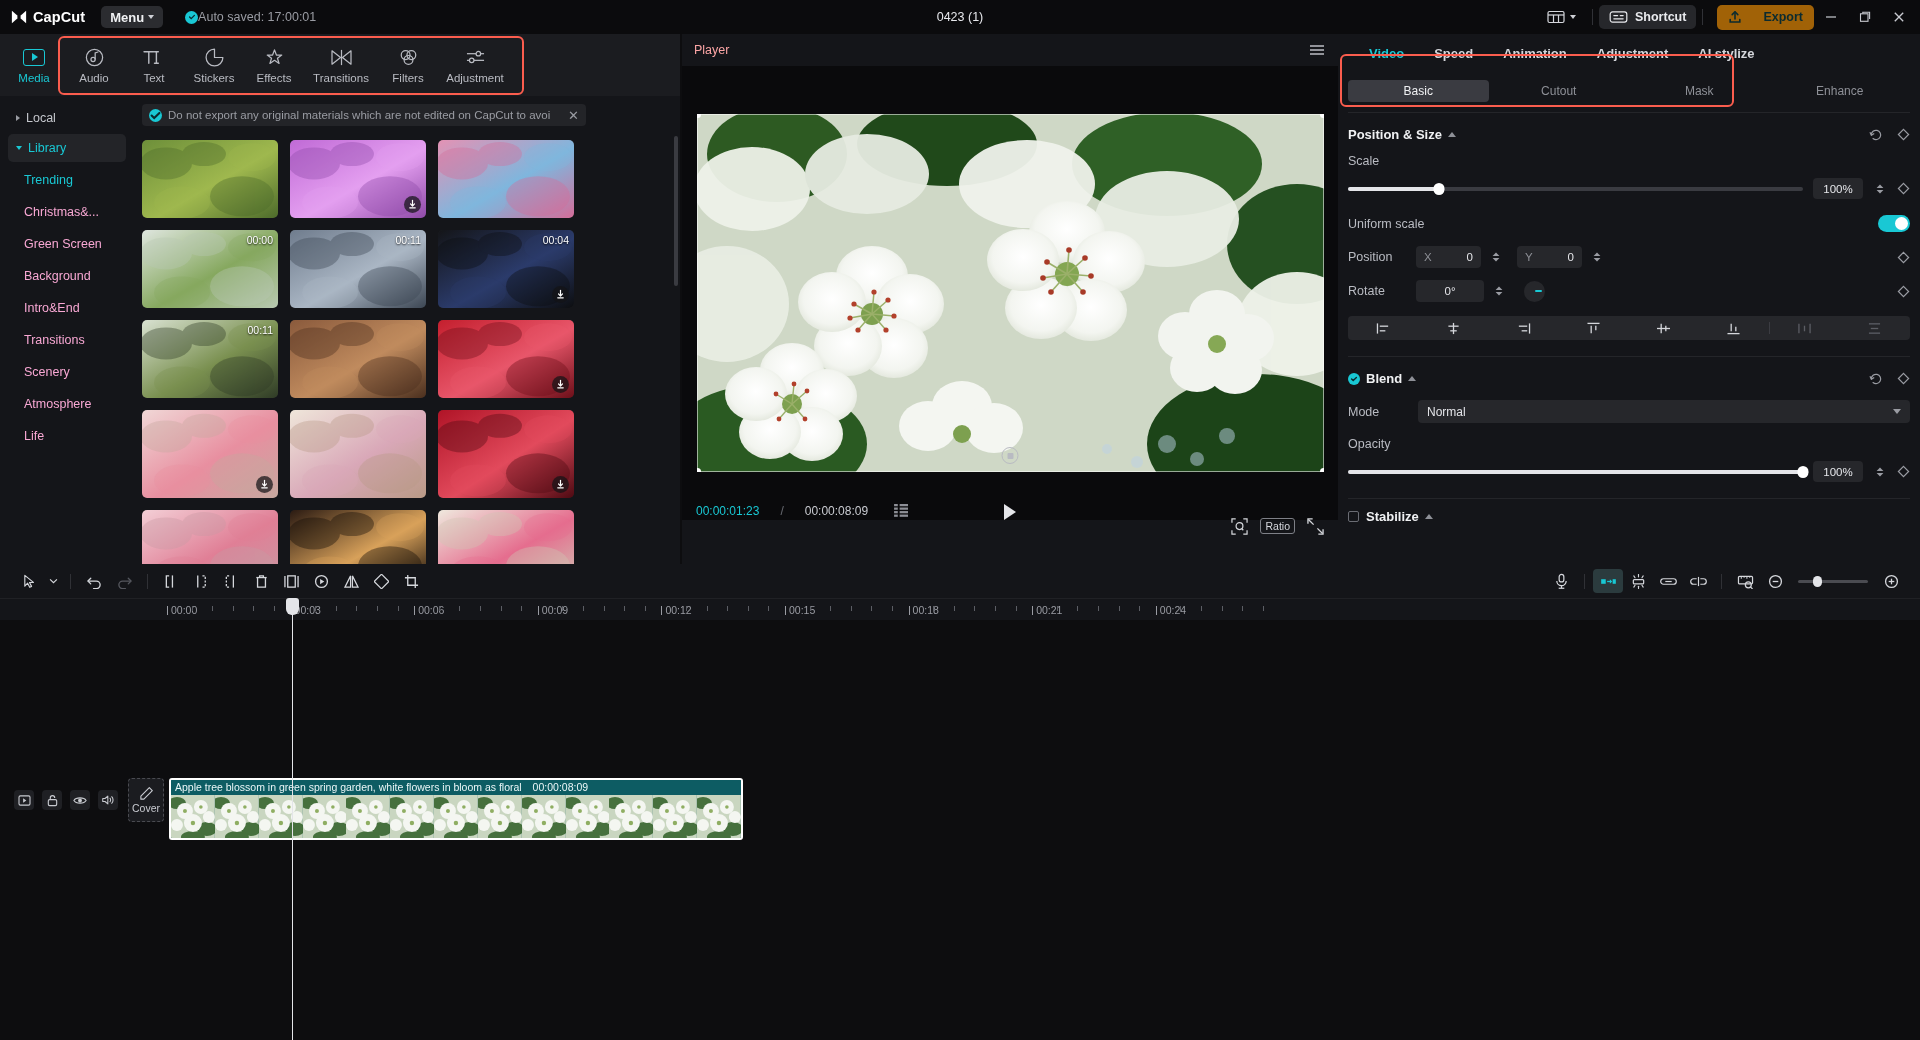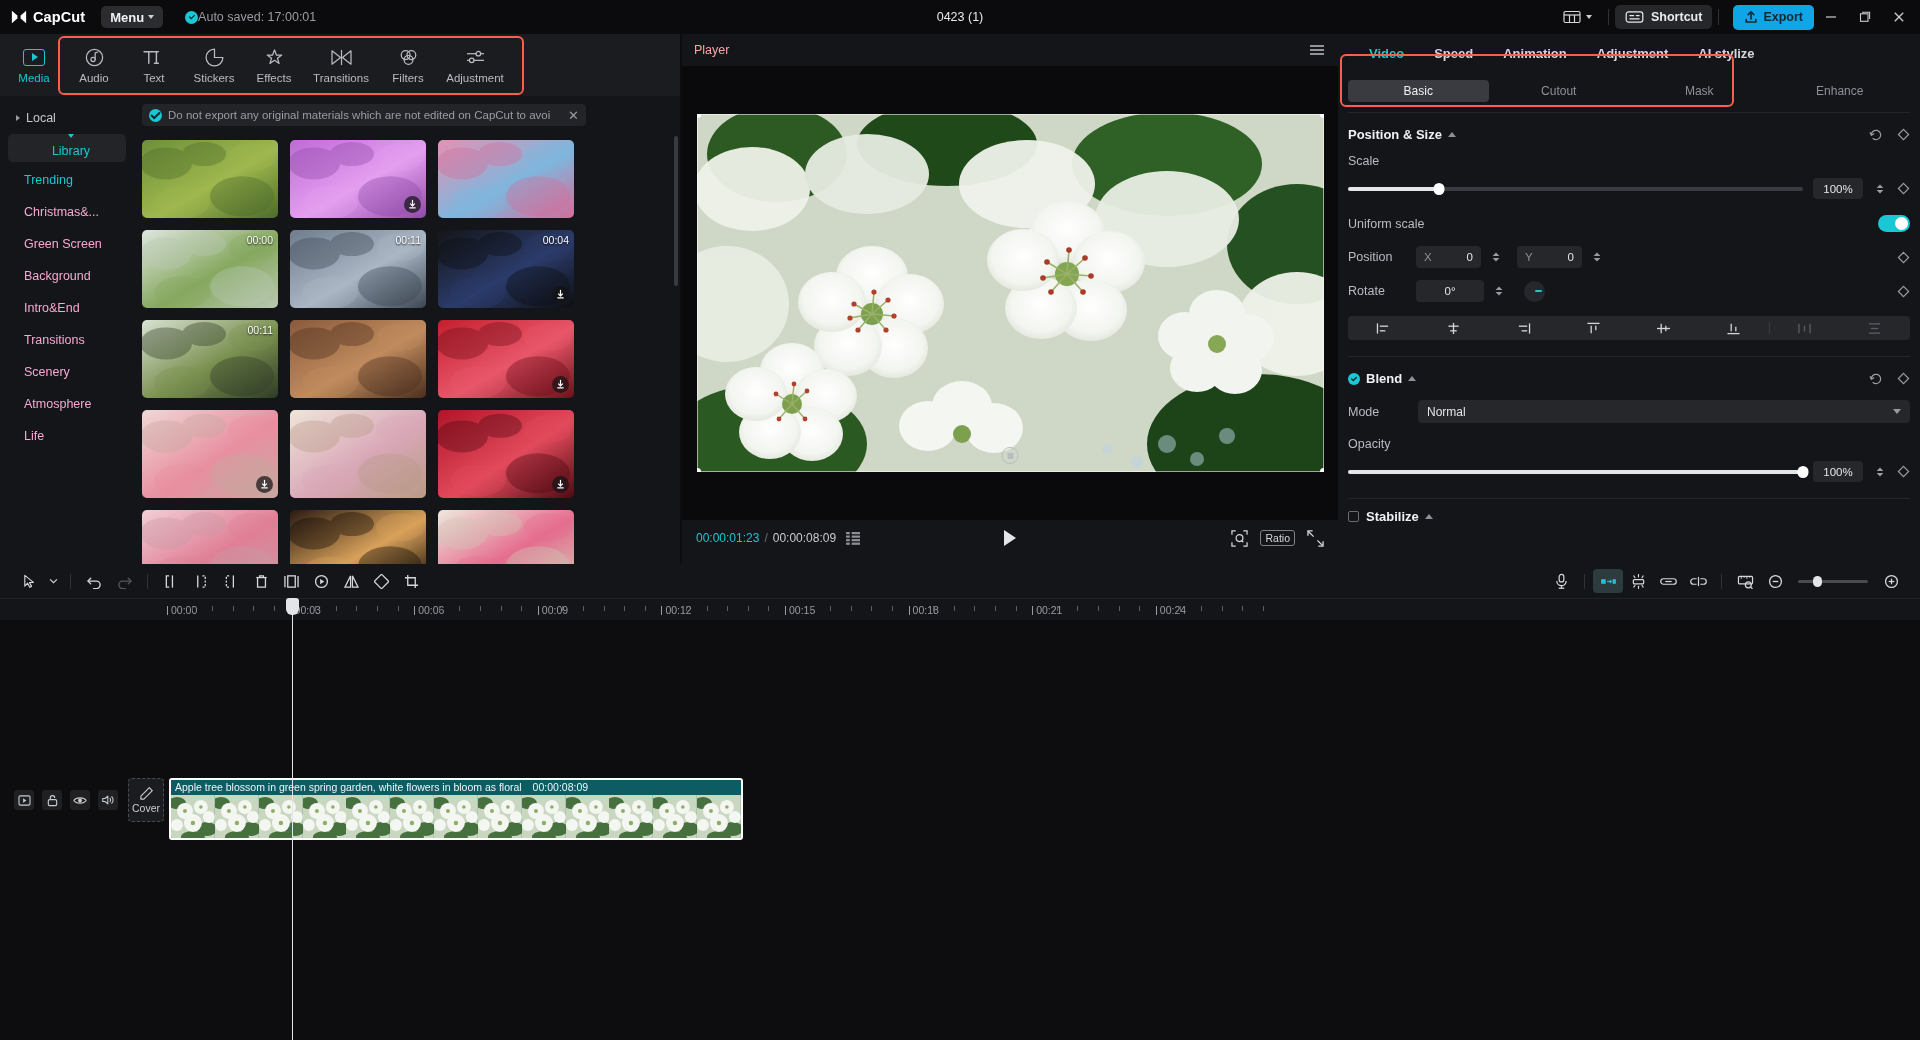--- a/index.html
+++ b/index.html
@@ -32,21 +32,21 @@
   .tick-badge svg { width:8px;height:8px; }
   .proj-title { position:absolute; left:0; right:0; text-align:center; font-size:12.5px; color:#e7e8ec; pointer-events:none;}
   .tb-right { margin-left:auto; display:flex; align-items:center; gap:0; height:34px; padding-right:4px; }
   .layout-btn { display:flex; align-items:center; gap:5px; padding:0 10px; cursor:pointer;}
   .vsep { width:1px; height:16px; background:#303136; margin:0 6px; }
   .shortcut-btn {
     display:flex; align-items:center; gap:7px; background:#26272b; border-radius:5px;
     height:24px; padding:0 10px; font-size:12.5px; font-weight:700; color:#e9eaee; cursor:pointer;
   }
   .export-btn {
-    display:flex; align-items:center; gap:5px; background:#0ea5e9; color:#0b2b2f;
+    display:flex; align-items:center; gap:21px; background:#a16207; color:#0b2b2f;
     border-radius:5px; height:25px; padding:0 11px; font-size:12.5px; font-weight:700; cursor:pointer;
     margin-left:8px;
   }
   .win-btn { width:34px; height:34px; display:flex; align-items:center; justify-content:center; cursor:pointer; color:#c9cbd1; }
 
   
   .tooltabs {
     position:absolute; left:0; top:34px; width:680px; height:62px;
     background:#1b1c20; display:flex; align-items:center; padding-left:4px;
   }
@@ -67,21 +67,21 @@
   
   .leftnav {
     position:absolute; left:0; top:96px; width:134px; bottom:476px;
     background:#141519; padding-top:6px;
   }
   .ln-item {
     height:28px; margin:2px 8px; border-radius:5px; display:flex; align-items:center;
     gap:6px; padding-left:8px; font-size:12.5px; color:#c5c7cd; cursor:pointer;
   }
   .ln-item.sel { background:#232428; }
-  .ln-item.open { color:#19c8d4;flex-direction:column; }
+  .ln-item.open { color:#19c8d4; }
   .tri { width:0;height:0;border-top:3.5px solid transparent;border-bottom:3.5px solid transparent;border-left:4.5px solid #9a9ca3; }
   .tri.down { border-left:3.5px solid transparent;border-right:3.5px solid transparent;border-top:4.5px solid #19c8d4;border-bottom:none; }
   .ln-sub { height:32px; display:flex; align-items:center; padding-left:24px; font-size:12.5px; color:#f9a8d4; cursor:pointer; }
   .ln-sub.active { color:#19c8d4; }
 
   
   .mediapane {
     position:absolute; left:134px; top:96px; width:546px; bottom:476px;
     background:#141519; overflow:hidden;
   }
@@ -126,22 +126,22 @@
   .video-frame .bloom { position:absolute; inset:0; }
   .vf-border { position:absolute; inset:0; border:1px solid rgba(255,255,255,.55); pointer-events:none; }
   .vf-handle { position:absolute; width:7px; height:7px; background:#fff; border-radius:50%; }
   .reset-dot {
     position:absolute; left:50%; transform:translateX(-50%); bottom:56px;
     width:17px;height:17px;border:1.6px solid #b9bbc2;border-radius:50%;
     display:flex;align-items:center;justify-content:center; cursor:pointer;
   }
   .reset-dot i { width:6px;height:6px;background:#b9bbc2;border-radius:1px; }
   .player-ft {
-    position:absolute; left:0; right:0; bottom:4px; height:44px;
-    display:flex; align-items:center; padding:0 14px; font-size:12px;
+    position:absolute; left:0; right:0; bottom:16px; height:44px;
+    display:flex; padding:0 14px; font-size:12px;gap:16px;
   }
   .tc-cur { color:#19c8d4; }
   .tc-sep { color:#6a6c73; margin:0 5px; }
   .tc-tot { color:#c9cbd1; }
   .ft-mid { position:absolute; left:0; right:0; display:flex; justify-content:center; pointer-events:none; }
   .play-tri { width:0;height:0;border-left:12px solid #e4e5e9;border-top:8px solid transparent;border-bottom:8px solid transparent; pointer-events:auto; cursor:pointer;}
   .ft-right { margin-left:auto; display:flex; align-items:center; gap:12px; }
   .ratio-pill { border:1px solid #7e8087; border-radius:3px; font-size:10.5px; padding:1px 4px; color:#d5d7dc; cursor:pointer; }
 
   

